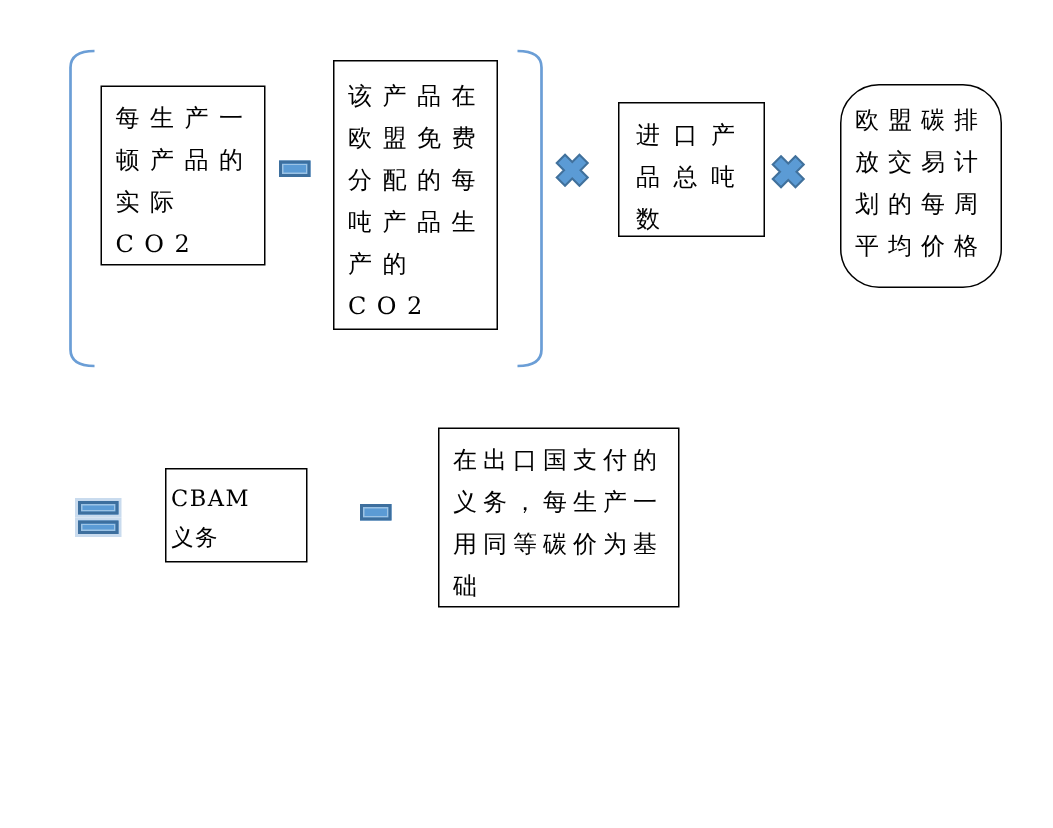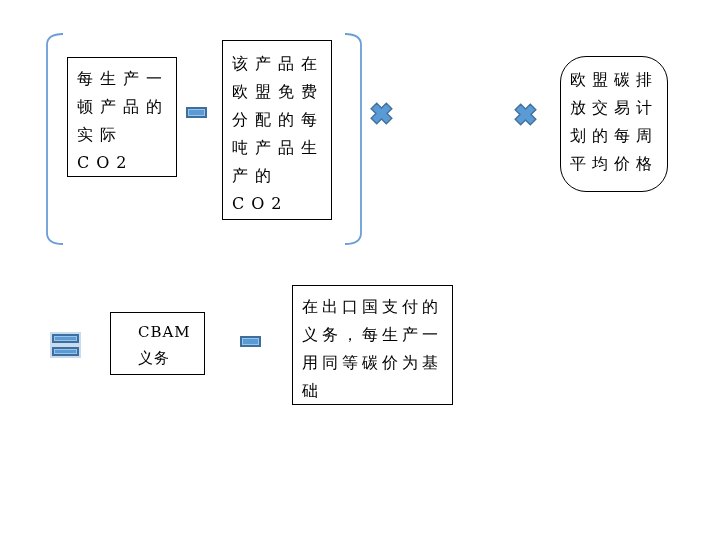--- a/index.html
+++ b/index.html
@@ -9,21 +9,21 @@
   }
   .box{
     position:absolute;box-sizing:border-box;background:#ffffff;
     border:1px solid #000000;color:#000000;font-size:16px;
     white-space:pre-line;overflow:hidden;
   }
   #box-actual{left:67px;top:57px;width:110px;height:120px;padding:7px 0 0 9px;line-height:28px;letter-spacing:7px;}
   #box-free{left:222px;top:40px;width:110px;height:180px;padding:9px 2px 0 9px;line-height:28px;letter-spacing:7px;}
   #box-import{left:412px;top:68px;width:98px;height:90px;padding:7px 0 0 11px;line-height:28px;letter-spacing:9px;}
   #box-ets{left:560px;top:56px;width:108px;height:136px;padding:9px 0 0 9px;line-height:28px;letter-spacing:6px;border-radius:26px;}
-  #box-cbam{left:110px;top:312px;width:95px;height:63px;padding:6px 0 0 27px;line-height:26px;letter-spacing:1px;font-size:15px;}
+  #box-cbam{left:110px;top:312px;width:95px;height:63px;padding:6px 0 0 3px;line-height:26px;letter-spacing:1px;font-size:15px;}
   #box-exporter{left:292px;top:285px;width:161px;height:120px;padding:7px 0 0 9px;line-height:28px;letter-spacing:4px;}
   #box-adjust{left:107px;top:469px;width:97px;height:44px;padding:24px 0 0 13px;line-height:24px;letter-spacing:8px;}
 
   .bracket{position:absolute;}
   #bracket-left{left:40px;top:32px;}
   #bracket-right{left:338px;top:32px;}
 
   .minus{
     position:absolute;box-sizing:border-box;
     background:#5b9bd5;border:2px solid #3d6f9e;
@@ -70,20 +70,23 @@
 吨数</div>
 
   <svg id="bracket-right" class="bracket" width="30" height="214" viewBox="0 0 30 214">
     <path d="M7 2 Q23 2 23 13 L23 201 Q23 212 7 212" fill="none" stroke="#6b9ed6" stroke-width="1.8"></path>
   </svg>
 
   <svg id="x-1" class="xop" width="23" height="23" viewBox="0 0 23 23">
     <path d="M7.6 0.8 H15.4 V7.6 H22.2 V15.4 H15.4 V22.2 H7.6 V15.4 H0.8 V7.6 H7.6 Z" transform="rotate(45 11.5 11.5)" fill="#5b9bd5" stroke="#41719c" stroke-width="1.4"></path>
   </svg>
 
+  <div id="box-import" class="box">进口产
+品总吨
+数</div>
 
   <svg id="x-2" class="xop" width="23" height="23" viewBox="0 0 23 23">
     <path d="M7.6 0.8 H15.4 V7.6 H22.2 V15.4 H15.4 V22.2 H7.6 V15.4 H0.8 V7.6 H7.6 Z" transform="rotate(45 11.5 11.5)" fill="#5b9bd5" stroke="#41719c" stroke-width="1.4"></path>
   </svg>
 
   <div id="box-ets" class="box">欧盟碳排
 放交易计
 划的每周
 平均价格</div>
 

